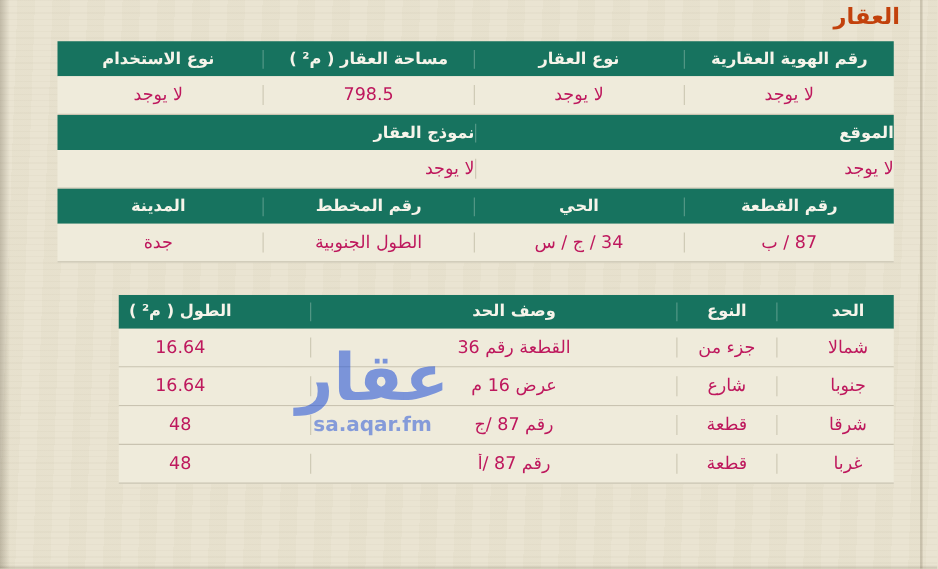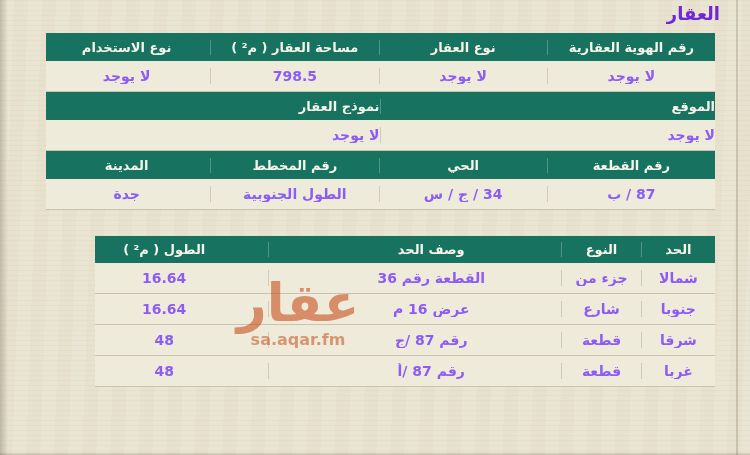--- a/index.html
+++ b/index.html
@@ -19,59 +19,59 @@
   }
   .edge-left{position:absolute;left:0;top:0;bottom:0;width:8px;z-index:1;
     background:linear-gradient(90deg, rgba(85,75,55,0.28), rgba(85,75,55,0) 100%);}
   .edge-right{position:absolute;right:12px;top:0;bottom:0;width:2px;z-index:1;
     background:rgba(110,100,75,0.25);}
   .edge-bottom{position:absolute;left:0;right:0;bottom:0;height:3px;z-index:1;
     background:linear-gradient(0deg, rgba(85,75,55,0.25), rgba(85,75,55,0));}
 
   .page-title{
     position:absolute;top:3px;right:30px;z-index:2;
-    font-size:18px;font-weight:600;color:#6d28d9;
+    font-size:18px;font-weight:600;color:#c2410c;
   }
 
   .tbl{position:absolute;right:35px;z-index:2;}
   .tbl-property{top:33px;width:669px;}
   .tbl-bounds{top:236px;width:620px;}
 
   .hrow{height:28px;background:#17735f;display:flex;align-items:center;}
   .hcell{
     text-align:center;color:#f6f4ea;font-size:13px;font-weight:700;
     border-left:1px solid rgba(235,240,230,0.28);
     overflow:hidden;white-space:nowrap;
   }
   .hrow .hcell:last-child{border-left:none;}
   .vrow{
     height:30px;background:#efebdb;display:flex;align-items:center;
     border-bottom:1px solid #c9c3b1;
   }
   .vcell{
-    text-align:center;color:#8b5cf6;font-size:14px;font-weight:700;
+    text-align:center;color:#be185d;font-size:14px;font-weight:400;
     border-left:1px solid rgba(150,142,115,0.35);
     overflow:hidden;white-space:nowrap;
   }
   .vrow .vcell:last-child{border-left:none;}
 
   
   .c25{flex:0 0 25%;}
   .c50{flex:0 0 50%;text-align:right;}
   
-  .cb-side{flex:0 0 11.8%;}
+  .cb-side{flex:0 0 11.8%;padding-left:20px;}
   .cb-type{flex:0 0 12.7%;}
   .cb-desc{flex:0 0 41.9%;padding-left:32px;}
   .cb-len{flex:0 0 33.6%;}
 
   .num{direction:ltr;unicode-bidi:embed;}
 
   .watermark{
     position:absolute;left:230px;top:274px;width:136px;z-index:6;
-    text-align:center;pointer-events:none;color:#c2410c;
+    text-align:center;pointer-events:none;color:#1d4ed8;
   }
   .wm-name{font-size:52px;line-height:1.12;font-weight:700;opacity:0.55;
     text-shadow:0 0 2px rgba(255,255,255,0.2);}
   .wm-url{font-size:16px;font-weight:700;opacity:0.5;direction:ltr;margin-top:-2px;}
 </style>
 </head>
 <body>
 
 <div class="paper-texture"></div>
 <div class="edge-left"></div>

